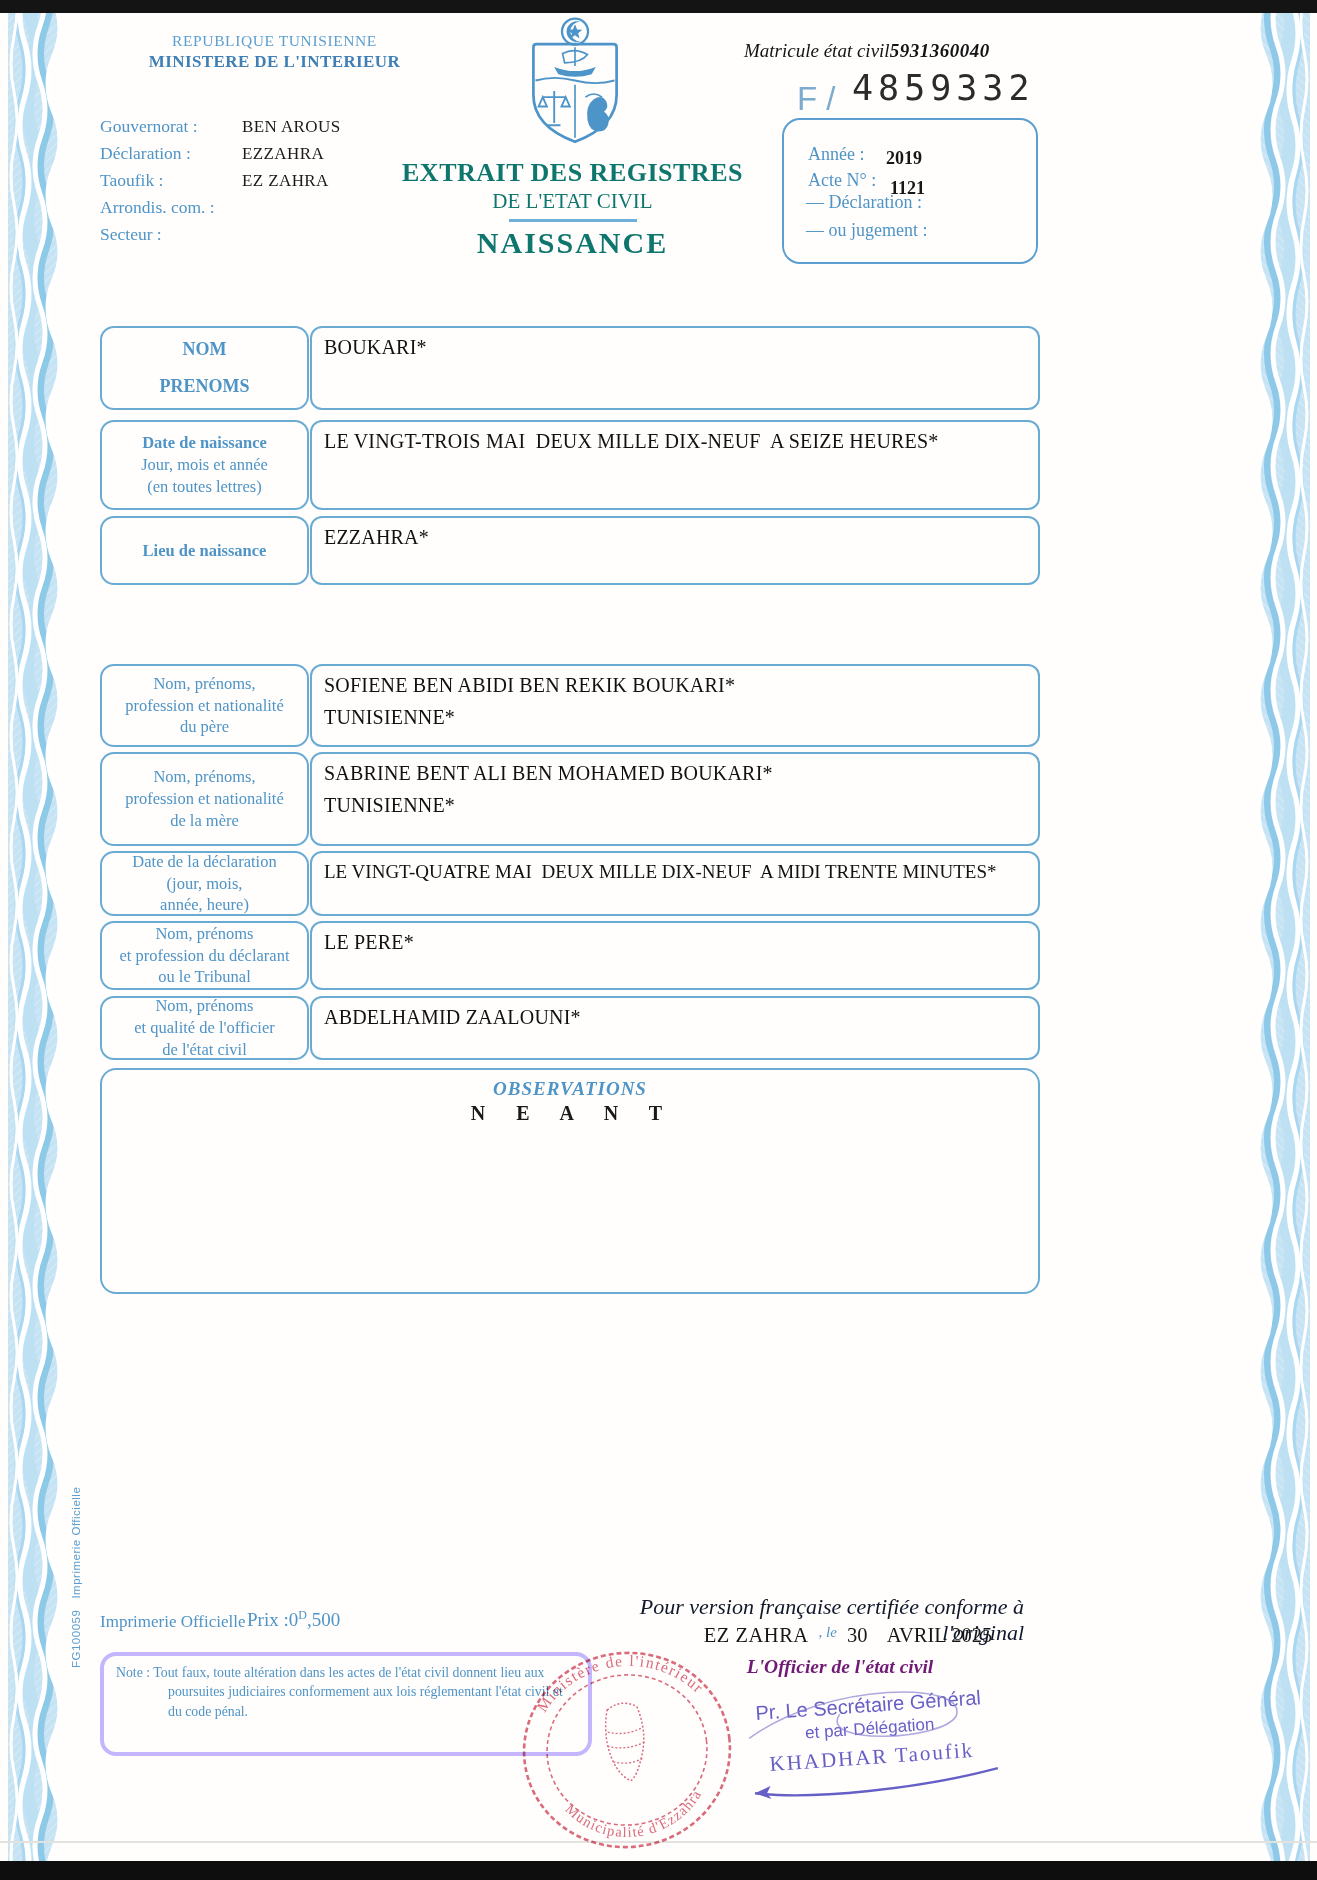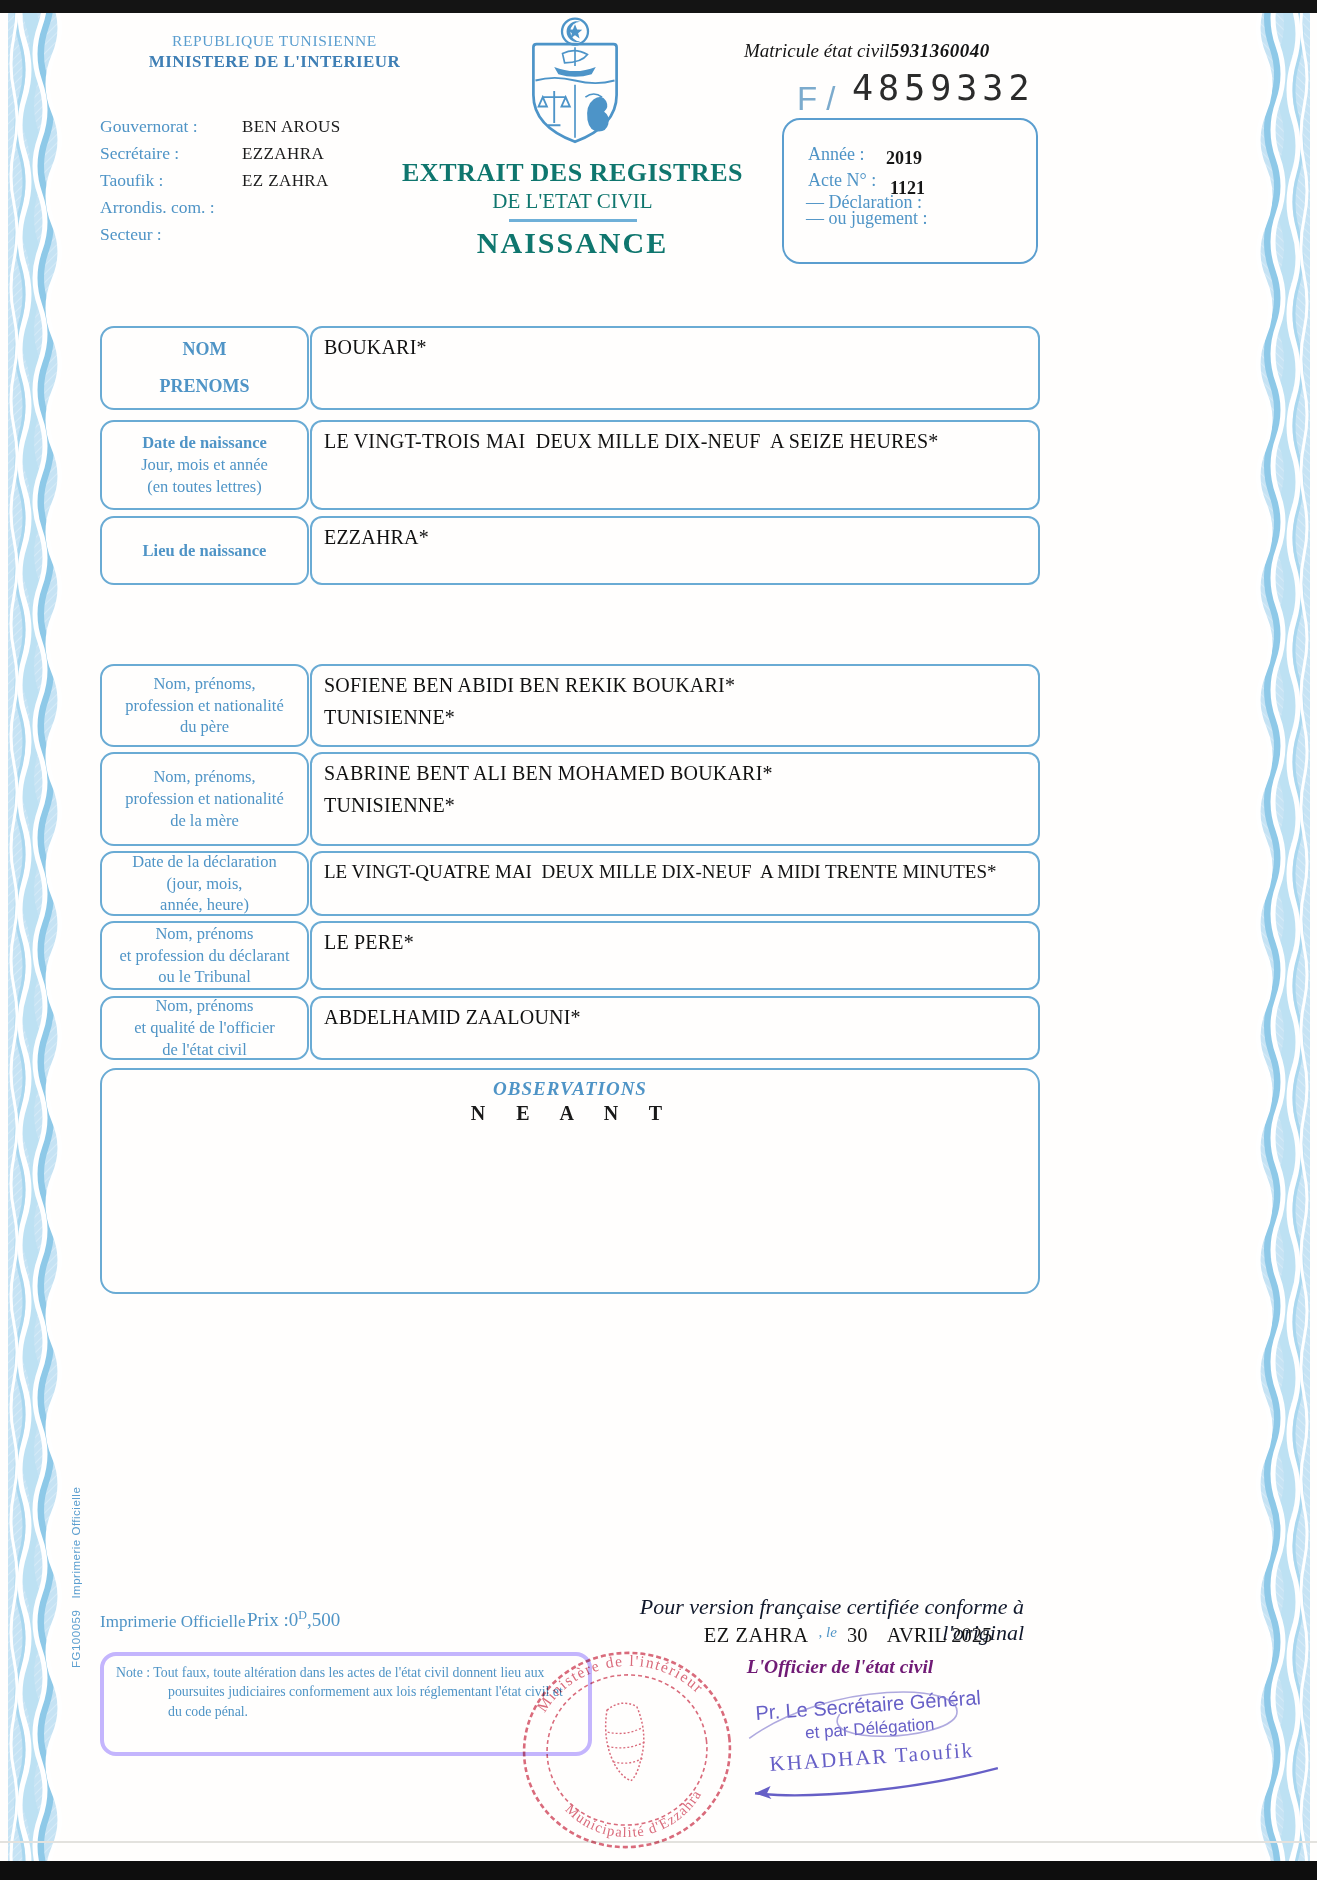--- a/index.html
+++ b/index.html
@@ -34,21 +34,21 @@
   .admin .fv{font-size:17px;color:#1a1a1a;letter-spacing:.4px;}
 
   .actebox{position:absolute;left:782px;top:118px;width:252px;height:142px;
            border:2px solid #5b9ecf;border-radius:18px;}
   .actebox span{position:absolute;font-size:18px;color:#4f94c6;}
   .actebox .lab-annee{left:24px;top:24px;}
   .actebox .val-annee{left:102px;top:28px;color:#161616;font-weight:bold;}
   .actebox .lab-acte{left:24px;top:50px;}
   .actebox .val-acte{left:106px;top:58px;color:#161616;font-weight:bold;}
   .actebox .lab-decl{left:22px;top:72px;}
-  .actebox .lab-jug{left:22px;top:88px;}
+  .actebox .lab-jug{left:22px;top:100px;}
 
   .titleblock{position:absolute;left:300px;top:158px;width:545px;text-align:center;color:#0f766e;}
   .titleblock .t1{font-size:26px;font-weight:bold;letter-spacing:.5px;}
   .titleblock .t2{font-size:21px;margin-top:1px;}
   .titleblock .rule{width:128px;height:3px;background:#6fb0d8;margin:5px auto 4px auto;}
   .titleblock .t3{font-size:30px;font-weight:bold;letter-spacing:2px;}
   .titleblock .t4{font-size:19px;font-style:italic;margin-top:3px;}
 
   
   .row{position:absolute;left:100px;width:940px;}
@@ -179,21 +179,21 @@
   </div>
   <div class="serial-f">F /</div>
   <div class="serial-n">4859332</div>
 
   <div class="admin">
     <div class="fld">
       <span class="fl">Gouvernorat :</span>
       <span class="fv">BEN AROUS</span>
     </div>
     <div class="fld">
-      <span class="fl">Secrétaire :</span>
+      <span class="fl">Déclaration :</span>
       <span class="fv">EZZAHRA</span>
     </div>
     <div class="fld">
       <span class="fl">Taoufik :</span>
       <span class="fv">EZ ZAHRA</span>
     </div>
     <div class="fld">
       <span class="fl">Arrondis. com. :</span>
       <span class="fv"></span>
     </div>

